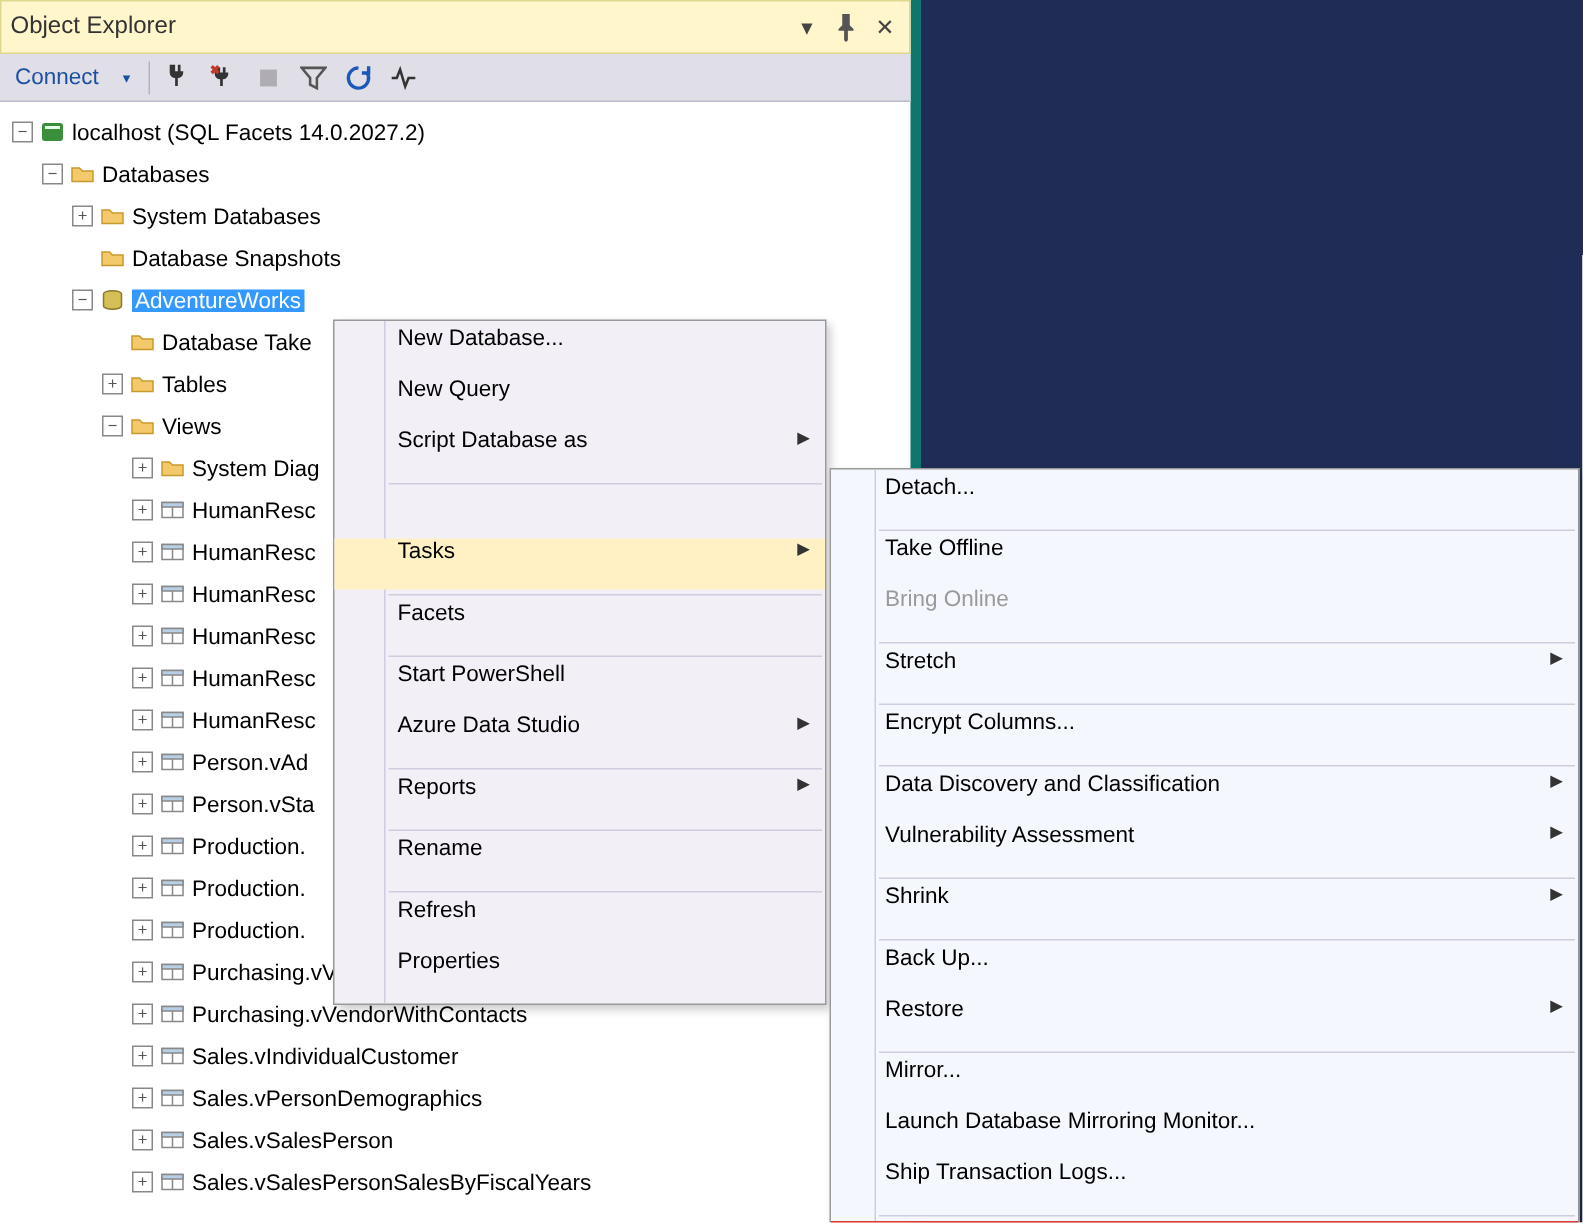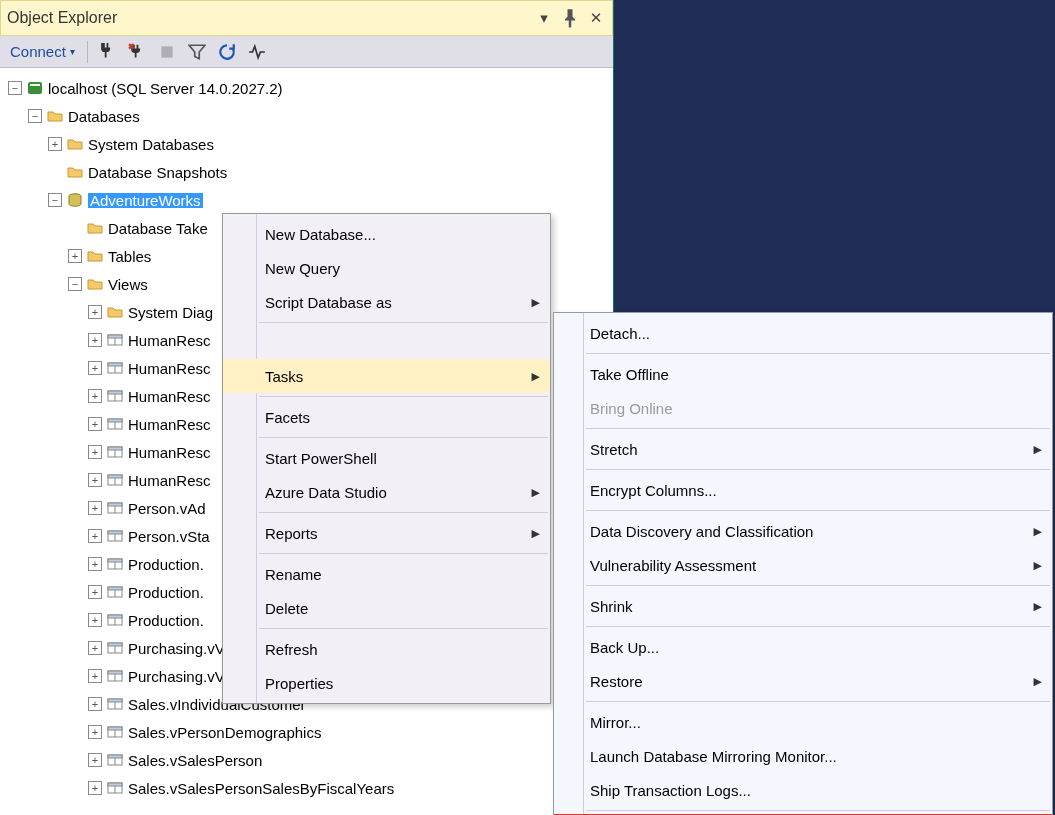--- a/index.html
+++ b/index.html
@@ -1,49 +1,49 @@
 <!DOCTYPE html>
 <html><head>
 <meta charset="utf-8">
 <style>
 * { box-sizing: border-box; margin: 0; padding: 0; }
 html, body { width: 1055px; height: 815px; font-family: "Segoe UI", Tahoma, sans-serif; font-size: 15px; overflow: hidden; }
 body { display: flex; }
 
-.left-pane { width: 614px; height: 815px; background: #fff; border-right: 1px solid #0f766e; position: relative; }
+.left-pane { width: 614px; height: 815px; background: #fff; border-right: 7px solid #0f766e; position: relative; }
 .right-pane { flex: 1; height: 815px; background: #1f2c55; }
 
 .title-bar { height: 36px; background: #fff6cc; border: 1px solid #e0d78f; display: flex; align-items: center; padding: 0 6px; }
 .title-text { flex: 1; font-size: 16px; color: #333; }
 .title-icons { display: flex; gap: 6px; }
 .title-icons .icon { width: 20px; height: 20px; display: flex; align-items: center; justify-content: center; color: #444; cursor: pointer; }
 
 .toolbar { height: 32px; background: #e0dee7; border-bottom: 1px solid #bdbace; display: flex; align-items: center; padding: 0 4px; gap: 4px; }
-.connect-btn { display: flex; align-items: center; gap: 4px; padding: 2px 6px; color: #1b4fa0; cursor: pointer; font-size: 15px; }
+.connect-btn { display: flex; align-items: center; gap: 16px; padding: 2px 6px; color: #1b4fa0; cursor: pointer; font-size: 15px; }
 .connect-btn .caret { font-size: 10px; }
 .tb-separator { width: 1px; height: 22px; background: #b5b2c3; margin: 0 2px; }
 .tb-icon { width: 26px; height: 26px; display: flex; align-items: center; justify-content: center; cursor: pointer; }
 .tb-icon svg { width: 18px; height: 18px; }
 .tb-icon.disabled { opacity: 0.35; cursor: default; }
 
 .tree { padding: 6px 0 0 4px; overflow: hidden; font-size: 15px; color: #000; line-height: 1.0; }
 .tree-row { display: flex; align-items: center; height: 28px; white-space: nowrap; padding-left: var(--indent, 0); }
 .expander { width: 14px; height: 14px; border: 1px solid #888; display: flex; align-items: center; justify-content: center; font-size: 11px; line-height: 1; color: #555; margin-right: 4px; cursor: pointer; background:#fff; }
 .expander.blank { border: none; visibility: hidden; }
 .node-icon { width: 18px; height: 18px; margin-right: 4px; display: flex; align-items: center; justify-content: center; }
 .node-icon svg { width: 16px; height: 16px; }
 .selected-label { background: #3399ff; color: #fff; padding: 0 2px; }
 
 
 .ctx { position: absolute; background: #f2eff6; border: 1px solid #999; box-shadow: 3px 3px 6px rgba(0,0,0,.2); }
 .ctx1 { left: 222px; top: 213px; width: 329px; }
 .ctx2 { left: 553px; top: 312px; width: 500px; }
 .ctx-gutter { position:absolute; top:0; bottom:0; left:0; width:34px; border-right: 1px solid #cfcce0; }
 .ctx-items { position:relative; padding: 3px 0; }
-.ctx-item { height: 34px; display: flex; align-items: center; padding-left: 42px; padding-right: 7px; cursor: default; position:relative; }
+.ctx-item { height: 34px; display: flex; padding-left: 42px; padding-right: 7px; cursor: default; position:relative; }
 .ctx-item.has-sub::after { content: "▶"; position:absolute; right:10px; font-size:11px; color:#333; }
 .ctx-item.highlight { background: #fff1c4; margin-top: 36px; }
 .ctx-item.highlight-box { background:#fff1c4; border: 3px solid #d83a33; padding-left:39px; }
 .ctx-item.disabled { color: #9a9a9a; }
 .ctx-sep { height:1px; background:#cfcce0; margin: 3px 2px 3px 36px; }
 .ctx-gutter2 { position:absolute; top:0; bottom:0; left:0; width:30px; border-right:1px solid #cfcce0; }
 .ctx2 .ctx-item { padding-left: 36px; }
 .ctx2 { background: #f5f7ff; }
 </style>
 </head>
@@ -106,21 +106,21 @@
 
   <div class="tree">
     <div class="tree-row" style="--indent:4px">
       <span class="expander">−</span>
       <span class="node-icon">
           <svg viewBox="0 0 16 16">
             <rect x="1" y="2" width="14" height="12" rx="2" fill="#3b8f3b"></rect>
             <rect x="3" y="4" width="10" height="2" fill="#e6ffe6"></rect>
           </svg>
         </span>
-      <span>localhost (SQL Server 14.0.2027.2)</span>
+      <span>localhost (SQL Facets 14.0.2027.2)</span>
     </div>
     <div class="tree-row" style="--indent:24px">
       <span class="expander">−</span>
       <span class="node-icon">
           <svg viewBox="0 0 16 16">
             <path d="M1 4h5l2 2h7v7H1z" fill="#f3c96b" stroke="#c89a2c"></path>
           </svg>
         </span>
       <span>Databases</span>
     </div>
@@ -408,23 +408,20 @@
           <span>Azure Data Studio</span>
         </div>
       <div class="ctx-sep"></div>
       <div class="ctx-item has-sub">
           <span>Reports</span>
         </div>
       <div class="ctx-sep"></div>
       <div class="ctx-item">
           <span>Rename</span>
         </div>
-      <div class="ctx-item">
-          <span>Delete</span>
-        </div>
       <div class="ctx-sep"></div>
       <div class="ctx-item">
           <span>Refresh</span>
         </div>
       <div class="ctx-item">
           <span>Properties</span>
         </div>
     </div>
   </div>
 

